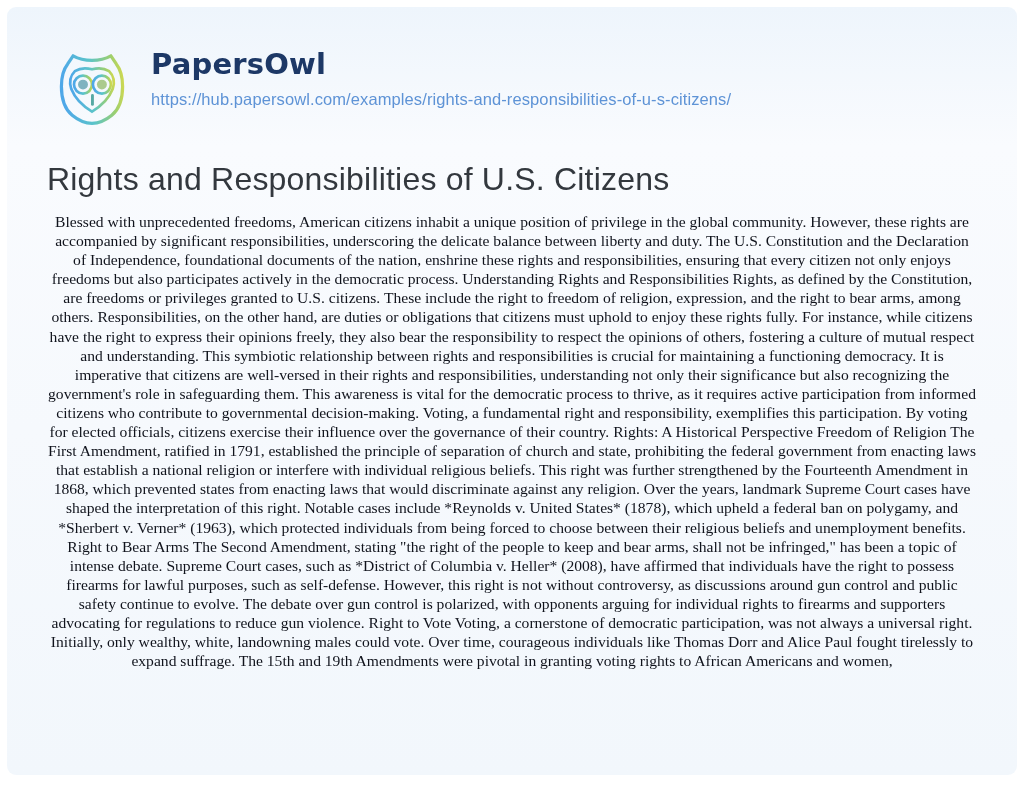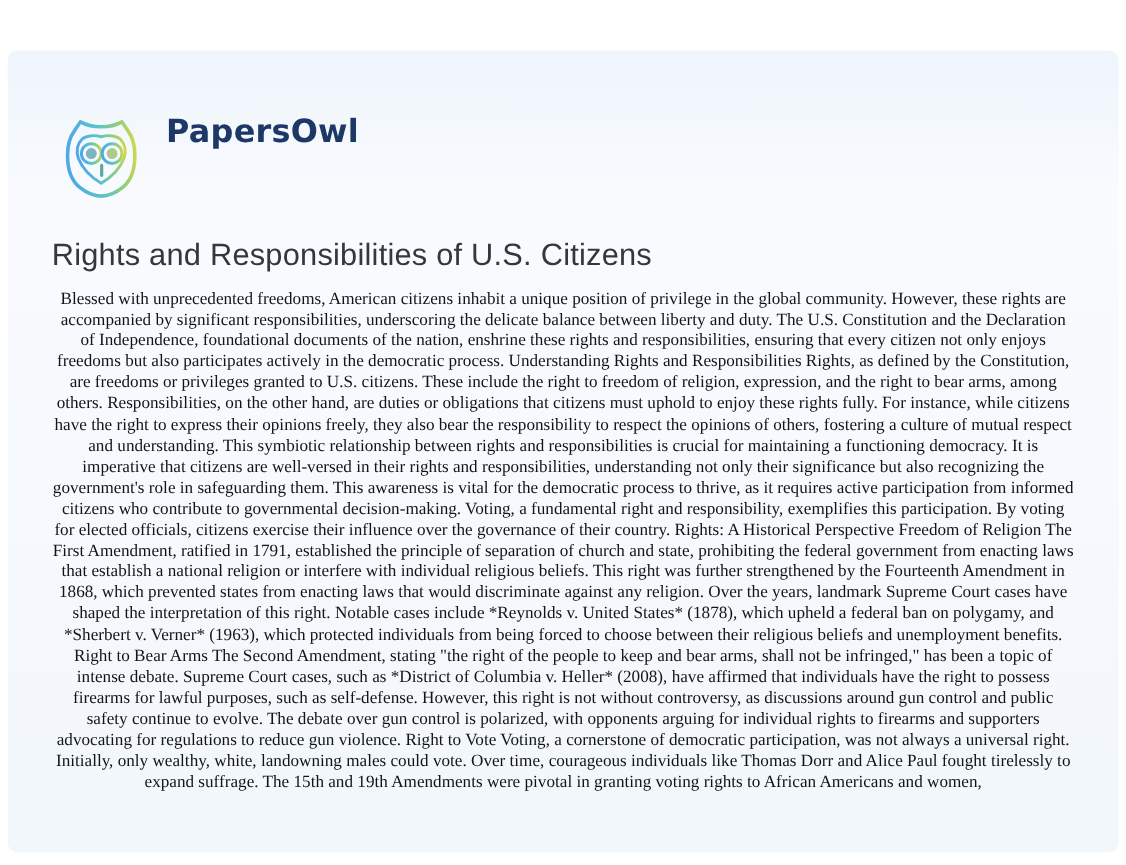--- a/index.html
+++ b/index.html
@@ -9,22 +9,21 @@
     font-family: "Liberation Sans", sans-serif;
     overflow: hidden;
     position: relative;
   }
   .panel {
     position: absolute;
     left: 7px; top: 7px; right: 7px; bottom: 11px;
     background: linear-gradient(180deg, #eef5fc 0%, #f9fbfe 18%, #f6f9fd 55%, #f2f7fc 100%);
     border-radius: 9px;
     box-sizing: border-box;
-    padding: 52px 40px 0 40px;
-    margin-top: 39px;
+    padding: 36px 40px 0 40px;
   }
   .header {
     display: flex;
     align-items: flex-start;
   }
   .logo {
     width: 90px; height: 94px;
     flex: 0 0 auto;
     margin-top: 0px;
   }
@@ -43,21 +42,21 @@
   .page-url {
     display: inline-block;
     margin-top: 9px;
     font-size: 16.5px;
     color: #5e93d6;
     text-decoration: none;
     letter-spacing: 0.1px;
   }
   .doc-title {
     margin: 24px 0 0 0;
-    font-size: 28px;
+    font-size: 32px;
     font-weight: 400;
     color: #33383e;
     letter-spacing: 0.2px;
   }
   .essay-body {
     margin-top: 14px;
     font-family: "Liberation Serif", "DejaVu Serif", serif;
     font-size: 15.6px;
     line-height: 19.1px;
     color: #10131c;
@@ -83,19 +82,20 @@
         <path d="M31,29 Q39,24 50,27 Q61,24 69,29 Q77,37 73,49 Q67,64 50,74 Q33,64 27,49 Q23,37 31,29 Z" fill="none" stroke="url(#owlg)" stroke-width="3"></path>
         <circle cx="40" cy="44" r="10" fill="none" stroke="url(#owlg)" stroke-width="3"></circle>
         <circle cx="61" cy="44" r="10" fill="none" stroke="url(#owlg)" stroke-width="3"></circle>
         <circle cx="40" cy="44" r="5.5" fill="#7fb3c0"></circle>
         <circle cx="61" cy="44" r="5.5" fill="#abca8e"></circle>
         <path d="M50.5,56 L50.5,66" stroke="#56a9a4" stroke-width="3.2" stroke-linecap="round"></path>
       </svg>
     </div>
     <div class="brand-block">
       <div class="brand">PapersOwl</div>
+      <a class="page-url" href="#">https://hub.papersowl.com/examples/rights-and-responsibilities-of-u-s-citizens/</a>
     </div>
   </div>
 
   <h1 class="doc-title">Rights and Responsibilities of U.S. Citizens</h1>
 
   <p class="essay-body">Blessed with unprecedented freedoms, American citizens inhabit a unique position of privilege in the global community. However, these rights are accompanied by significant responsibilities, underscoring the delicate balance between liberty and duty. The U.S. Constitution and the Declaration of Independence, foundational documents of the nation, enshrine these rights and responsibilities, ensuring that every citizen not only enjoys freedoms but also participates actively in the democratic process. Understanding Rights and Responsibilities Rights, as defined by the Constitution, are freedoms or privileges granted to U.S. citizens. These include the right to freedom of religion, expression, and the right to bear arms, among others. Responsibilities, on the other hand, are duties or obligations that citizens must uphold to enjoy these rights fully. For instance, while citizens have the right to express their opinions freely, they also bear the responsibility to respect the opinions of others, fostering a culture of mutual respect and understanding. This symbiotic relationship between rights and responsibilities is crucial for maintaining a functioning democracy. It is imperative that citizens are well-versed in their rights and responsibilities, understanding not only their significance but also recognizing the government's role in safeguarding them. This awareness is vital for the democratic process to thrive, as it requires active participation from informed citizens who contribute to governmental decision-making. Voting, a fundamental right and responsibility, exemplifies this participation. By voting for elected officials, citizens exercise their influence over the governance of their country. Rights: A Historical Perspective Freedom of Religion The First Amendment, ratified in 1791, established the principle of separation of church and state, prohibiting the federal government from enacting laws that establish a national religion or interfere with individual religious beliefs. This right was further strengthened by the Fourteenth Amendment in 1868, which prevented states from enacting laws that would discriminate against any religion. Over the years, landmark Supreme Court cases have shaped the interpretation of this right. Notable cases include *Reynolds v. United States* (1878), which upheld a federal ban on polygamy, and *Sherbert v. Verner* (1963), which protected individuals from being forced to choose between their religious beliefs and unemployment benefits. Right to Bear Arms The Second Amendment, stating "the right of the people to keep and bear arms, shall not be infringed," has been a topic of intense debate. Supreme Court cases, such as *District of Columbia v. Heller* (2008), have affirmed that individuals have the right to possess firearms for lawful purposes, such as self-defense. However, this right is not without controversy, as discussions around gun control and public safety continue to evolve. The debate over gun control is polarized, with opponents arguing for individual rights to firearms and supporters advocating for regulations to reduce gun violence. Right to Vote Voting, a cornerstone of democratic participation, was not always a universal right. Initially, only wealthy, white, landowning males could vote. Over time, courageous individuals like Thomas Dorr and Alice Paul fought tirelessly to expand suffrage. The 15th and 19th Amendments were pivotal in granting voting rights to African Americans and women,</p>
 </div>
 
 </body></html>

